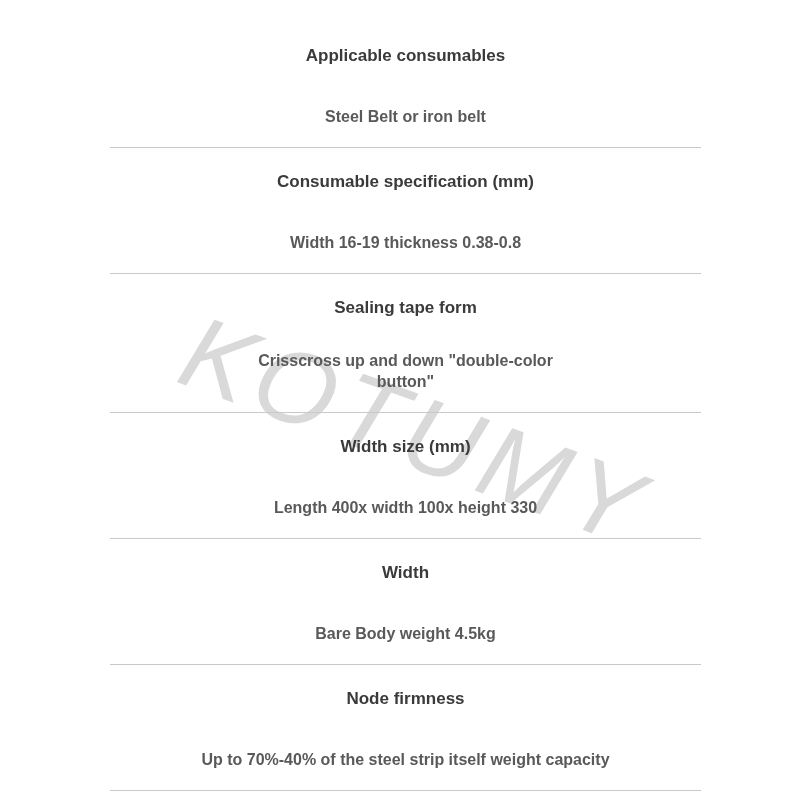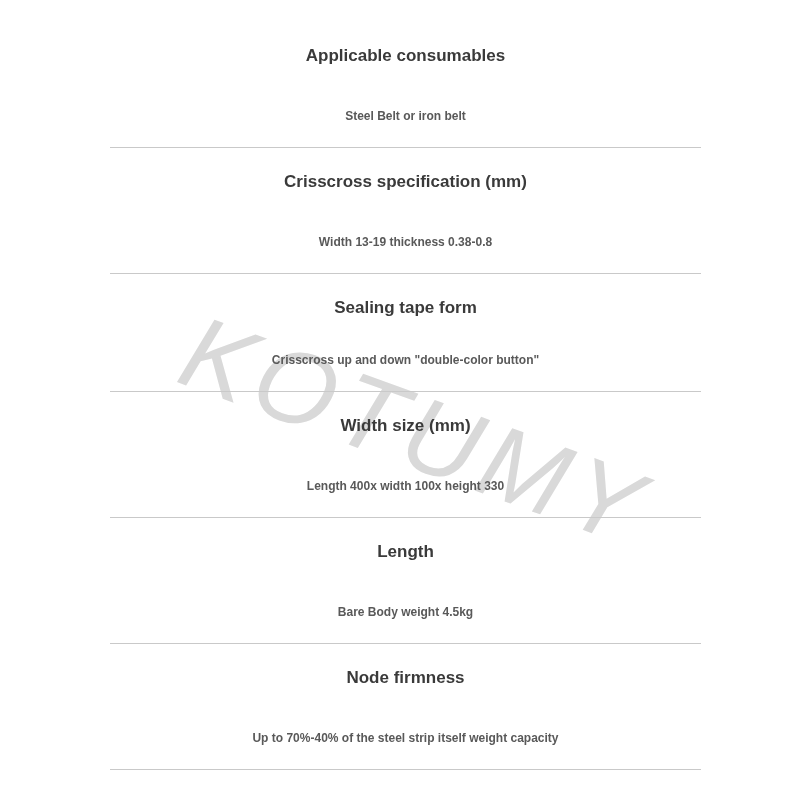--- a/index.html
+++ b/index.html
@@ -40,50 +40,50 @@
   .spec-row:first-child { padding-top: 46px; }
   .spec-label {
     font-size: 17px;
     line-height: 20px;
     font-weight: 700;
     color: #3a3a3a;
     margin-bottom: 40px;
   }
   .spec-row:nth-child(3) .spec-label { margin-bottom: 32px; }
   .spec-value {
-    font-size: 12px;
+    font-size: 16px;
     line-height: 21px;
     font-weight: 600;
     color: #595959;
   }
   .spec-row:nth-child(3) .spec-value { max-width: 330px; }
 </style>
 </head>
 <body>
 
 <div class="watermark">KOTUMY</div>
 
 <div class="spec-table">
   <div class="spec-row">
     <div class="spec-label">Applicable consumables</div>
     <div class="spec-value">Steel Belt or iron belt</div>
   </div>
   <div class="spec-row">
-    <div class="spec-label">Crisscross specification (mm)</div>
-    <div class="spec-value">Width 13-19 thickness 0.38-0.8</div>
+    <div class="spec-label">Consumable specification (mm)</div>
+    <div class="spec-value">Width 16-19 thickness 0.38-0.8</div>
   </div>
   <div class="spec-row">
     <div class="spec-label">Sealing tape form</div>
     <div class="spec-value">Crisscross up and down "double-color button"</div>
   </div>
   <div class="spec-row">
     <div class="spec-label">Width size (mm)</div>
     <div class="spec-value">Length 400x width 100x height 330</div>
   </div>
   <div class="spec-row">
-    <div class="spec-label">Length</div>
+    <div class="spec-label">Width</div>
     <div class="spec-value">Bare Body weight 4.5kg</div>
   </div>
   <div class="spec-row">
     <div class="spec-label">Node firmness</div>
     <div class="spec-value">Up to 70%-40% of the steel strip itself weight capacity</div>
   </div>
 </div>
 
 </body></html>

